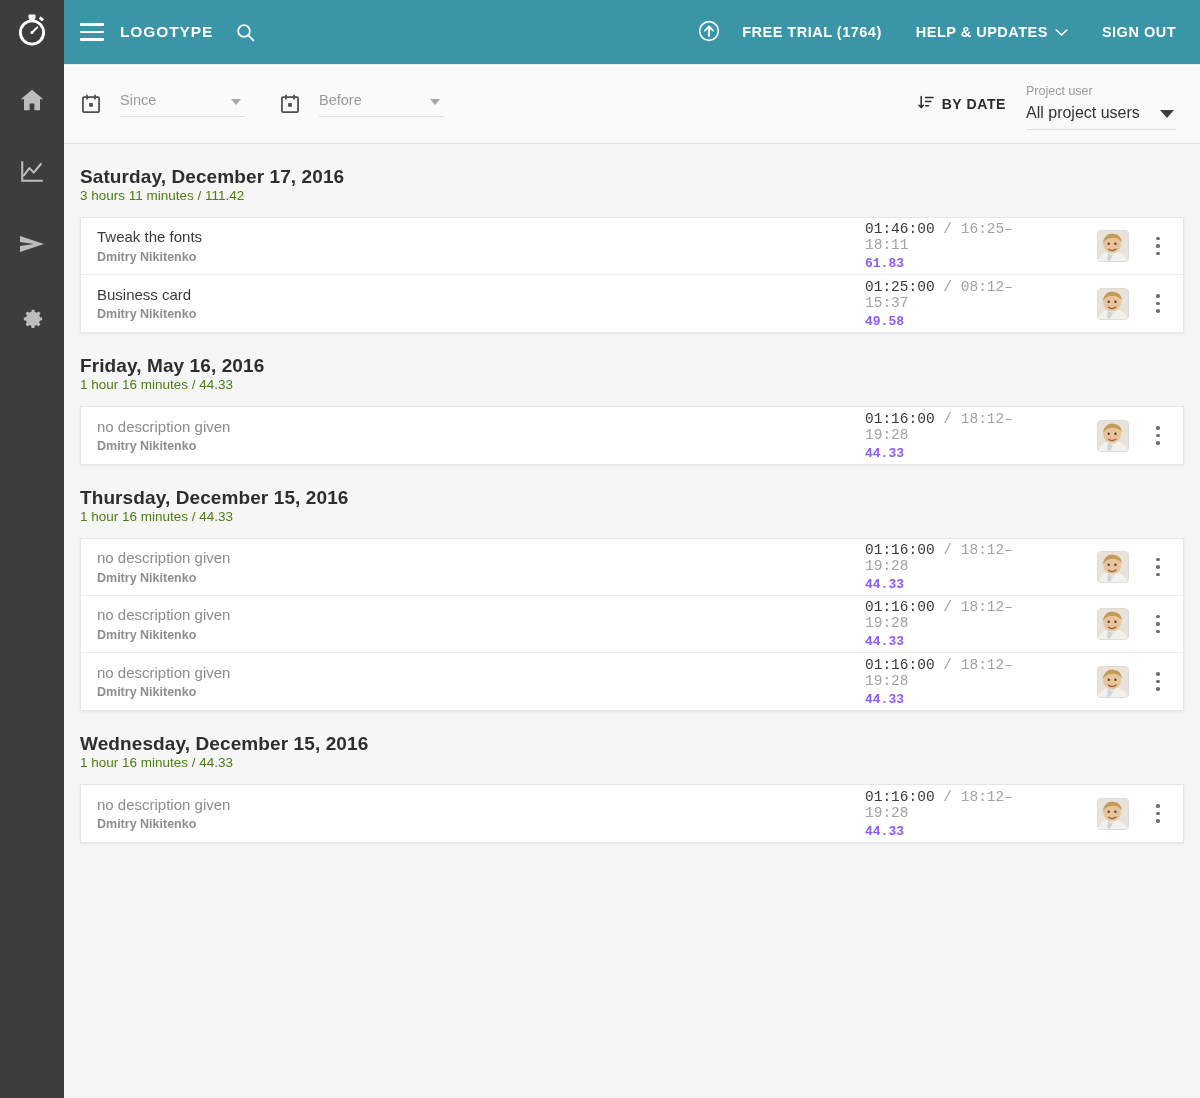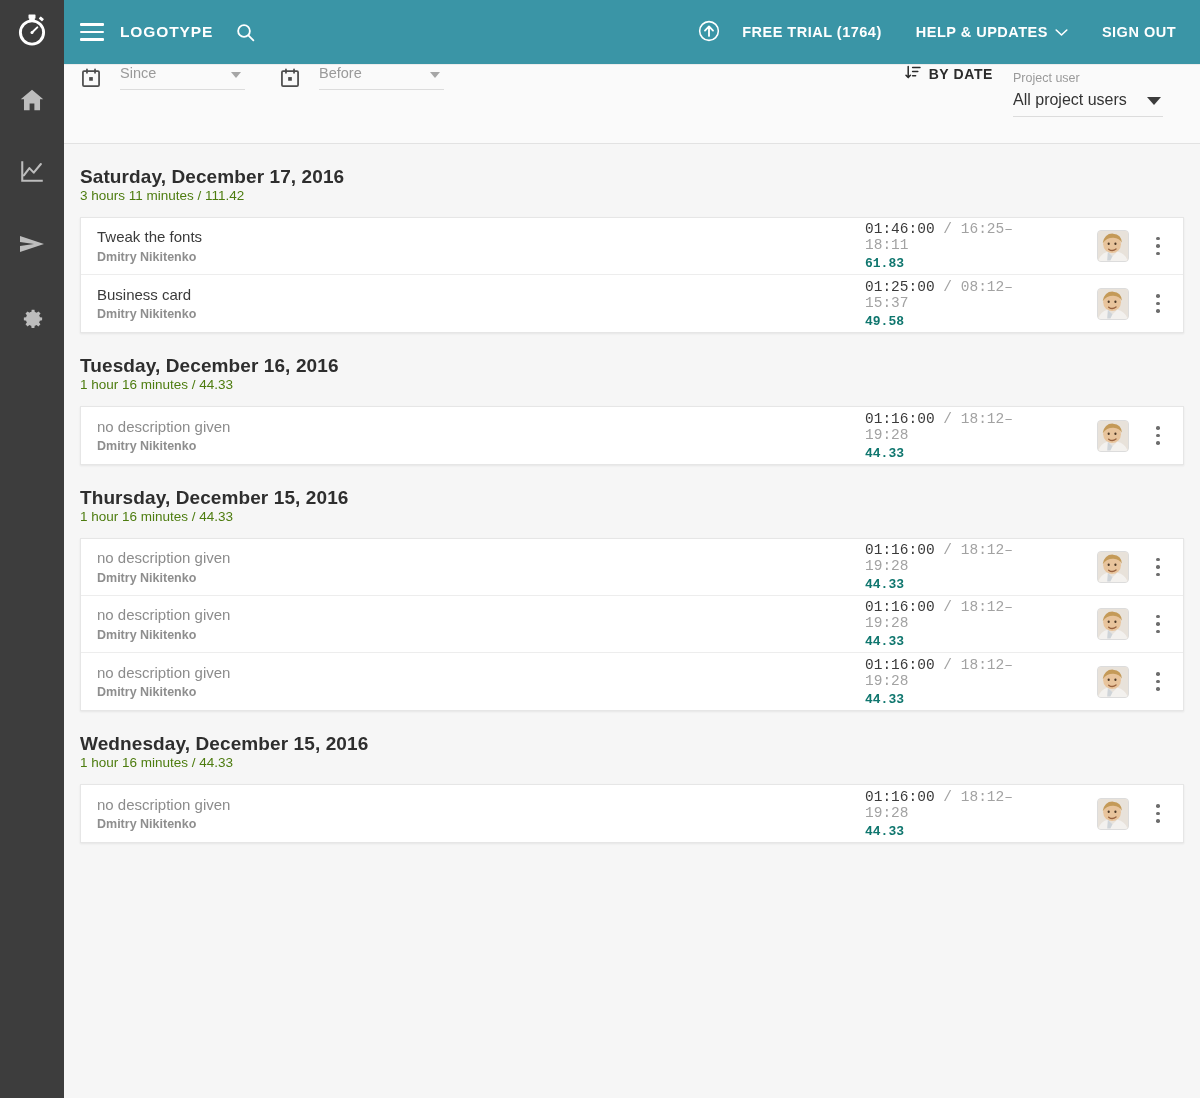--- a/index.html
+++ b/index.html
@@ -94,22 +94,22 @@
     cursor: pointer; border-radius: 2px;
     box-shadow: 0 1px 3px rgba(0,0,0,0.22);
   }
 
   
   .filterbar {
     background: #fafafa;
     border-top: 1px solid #ececec;
     border-bottom: 1px solid #e2e2e2;
     height: 80px; flex: 0 0 80px;
-    display: flex; align-items: flex-start;
-    padding: 0 37px 0 16px;
+    display: flex; align-items: center;
+    padding: 0 24px 0 16px;
   }
   .date-filter { display: flex; align-items: center; margin-right: 34px; }
   .cal-icon { margin-right: 18px; cursor: pointer; display: flex; }
   .pseudo-select {
     position: relative; width: 125px;
     border-bottom: 1px solid #dcdcdc;
     padding: 0 0 8px 0; cursor: pointer;
     display: flex; align-items: flex-end;
   }
   .pseudo-select .val { font-size: 14.5px; color: #9a9a9a; }
@@ -163,21 +163,21 @@
     border-bottom: 1px solid #ededed;
   }
   .entry-row:last-child { border-bottom: none; }
   .entry-main { flex: 1 1 auto; min-width: 0; }
   .entry-desc { font-size: 15px; color: #3a3a3a; line-height: 1.25; }
   .entry-desc.empty { color: #8c8c8c; }
   .entry-user { font-size: 12.5px; color: #8e8e8e; font-weight: bold; margin-top: 3px; }
   .entry-times { text-align: left; width: 190px; flex: 0 0 190px; font-family: Liberation Mono, monospace; }
   .entry-dur { font-size: 14.5px; color: #3a3a3a; }
   .entry-dur .range { color: #a2a2a2; }
-  .entry-amt { font-size: 13px; color: #0f766e; font-weight: bold; margin-top: 3px; }
+  .entry-amt { font-size: 13px; color: #8b5cf6; font-weight: bold; margin-top: 3px; }
   .avatar {
     width: 32px; height: 32px; flex: 0 0 32px;
     border: 1px solid #dcdcdc; border-radius: 4px;
     margin: 0 18px 0 42px; overflow: hidden; background: #efe9e2;
   }
   .avatar svg { display: block; width: 100%; height: 100%; }
   .kebab {
     width: 22px; height: 34px; flex: 0 0 22px;
     display: flex; flex-direction: column; align-items: center; justify-content: center; gap: 4px;
     cursor: pointer; margin-right: 4px;
@@ -387,21 +387,21 @@
               <div class="kebab">
                 <i></i>
                 <i></i>
                 <i></i>
               </div>
             </div>
           </div>
         </div>
         <div class="day-group">
           <div class="day-head">
-            <div class="day-title">Tuesday, December 16, 2016</div>
+            <div class="day-title">Friday, May 16, 2016</div>
             <div class="day-sub">1 hour 16 minutes / 44.33</div>
           </div>
           <div class="entry-card">
             <div class="entry-row">
               <div class="entry-main">
                 <div class="entry-desc empty">no description given</div>
                 <div class="entry-user">Dmitry Nikitenko</div>
               </div>
               <div class="entry-times">
                 <div class="entry-dur"><span>01:16:00</span><span class="range"> / 18:12–19:28</span></div>

